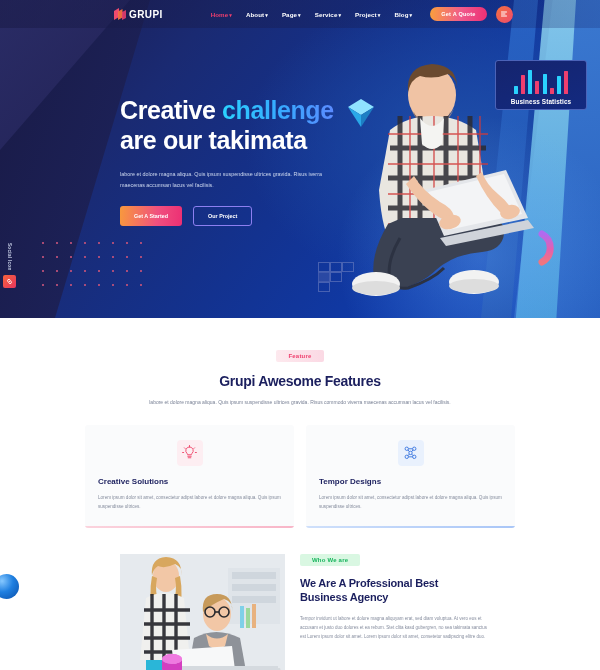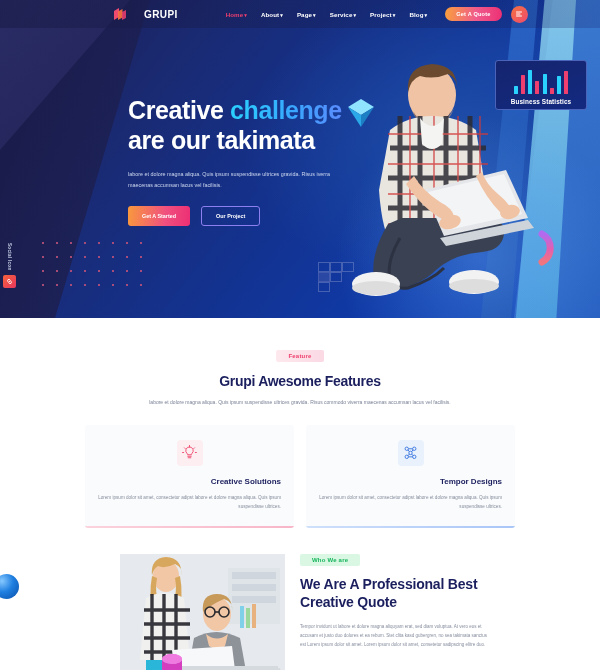--- a/index.html
+++ b/index.html
@@ -49,41 +49,41 @@
   }
   #squares{
     position:absolute; left:318px; top:262px; width:36px; height:30px; opacity:.6;
   }
   
   #navbar{
     position:absolute; left:0; top:0; width:600px; height:28px;
     display:flex; align-items:center; z-index:12;
     background:linear-gradient(90deg,rgba(25,26,70,.55),rgba(18,34,110,.25));
   }
-  .brand{ display:flex; align-items:center; gap:16px; margin-left:112px; }
+  .brand{ display:flex; align-items:center; gap:1px; margin-left:112px; }
   .brand svg{ display:block; }
   .brand-name{ color:#fff; font-size:10px; font-weight:700; letter-spacing:.4px; }
   .navlist{ display:flex; align-items:center; gap:14px; margin-left:48px; }
   .navlink{ color:#fff; font-size:6.2px; font-weight:700; letter-spacing:.1px;
             white-space:nowrap; cursor:pointer; }
   .navlink.active{ color:#ef3f6e; }
   .navlink .caret{ font-size:5px; margin-left:1px; }
   .quote-btn{
     margin-left:18px; padding:4px 11px; border-radius:11px; border:none;
     background:linear-gradient(95deg,#f9a03c 0%,#f05a8c 55%,#ec2f74 100%);
     color:#fff; font-size:5.6px; font-weight:700; letter-spacing:.2px; cursor:pointer;
     font-family:"Liberation Sans",sans-serif;
   }
   .menu-circle{
     margin-left:9px; width:17px; height:17px; border-radius:50%;
     background:linear-gradient(135deg,#f4713f,#ef4b6e);
     display:flex; align-items:center; justify-content:center; cursor:pointer;
   }
   
-  #hero-copy{ position:absolute; left:128px; top:96px; width:235px; z-index:8; }
+  #hero-copy{ position:absolute; left:120px; top:96px; width:235px; z-index:8; }
   #hero-title{ font-size:25px; line-height:1.18; font-weight:700; color:#fff;
                letter-spacing:-.4px; }
   #hero-title .accent{
     background:linear-gradient(90deg,#2ad2ff 0%,#38a8ff 55%,#5b8bff 100%);
     -webkit-background-clip:text; background-clip:text; color:transparent;
   }
   #hero-sub{ margin-top:14px; font-size:5.4px; line-height:2.1; color:#cdd8ef; width:210px; }
   #hero-actions{ margin-top:14px; display:flex; gap:11px; }
   .btn-primary{
     padding:6px 14px; border-radius:3px; border:none;
@@ -138,21 +138,21 @@
   .badge-green{ background:#d9f7e2; color:#16b45c; }
   #features-title{ margin-top:11px; font-size:14px; font-weight:700; color:#1b1f5e;
                    letter-spacing:-.3px; }
   #features-sub{ margin:9px auto 0; width:305px; font-size:5px; line-height:1.95;
                  color:#7a8296; }
   #feature-cards{
     margin:17px auto 0; width:430px; display:flex; gap:12px; justify-content:center;
   }
   .fcard{
     flex:1; background:#fafbfc; border-radius:3px; padding:15px 13px 17px;
-    text-align:right; position:relative; overflow:hidden;
+    text-align:left; position:relative; overflow:hidden;
   }
   .fcard::after{
     content:""; position:absolute; left:0; right:0; bottom:0; height:2px;
   }
   .fcard.c1::after{ background:linear-gradient(90deg,#fbd3dd,#f8b6c8); }
   .fcard.c2::after{ background:linear-gradient(90deg,#cdeeb8,#a8e07e); }
   .fcard.c3::after{ background:linear-gradient(90deg,#cfe0fb,#a9c6f7); }
   .ficon{
     width:26px; height:26px; margin:0 auto; border-radius:4px;
     display:flex; align-items:center; justify-content:center;
@@ -168,21 +168,21 @@
   #about-media{ position:absolute; left:100px; top:6px; width:185px; height:154px; }
   #blue-ball{
     position:absolute; left:-6px; top:26px; width:25px; height:25px; border-radius:50%;
     background:radial-gradient(circle at 32% 28%,#86c8ff 0%,#1f7fe0 45%,#0a4ea8 100%);
     z-index:5;
   }
   #pink-cyl{
     position:absolute; left:160px; top:105px; width:24px; height:22px; z-index:5;
   }
   #about-copy{ position:absolute; left:300px; top:0; width:190px; }
-  #about-title{ margin-top:10px; font-size:14px; line-height:1.28; font-weight:700;
+  #about-title{ margin-top:10px; font-size:11px; line-height:1.28; font-weight:700;
                 color:#1b1f5e; letter-spacing:-.2px; }
   #about-desc{ margin-top:10px; font-size:4.5px; line-height:2.0; color:#868d9e; }
 </style>
 </head>
 <body>
 
 <section id="hero">
   <div class="leftpanel"></div>
   <div class="corner-tri"></div>
   <div class="ribbon rb1"></div>
@@ -441,19 +441,19 @@
   <svg id="pink-cyl" viewBox="0 0 24 22">
     <ellipse cx="12" cy="6" rx="10" ry="5" fill="#f070dd"></ellipse>
     <path d="M2 6 v10 a10 5 0 0 0 20 0 V6 a10 5 0 0 1 -20 0Z" fill="#d43fc0"></path>
     <ellipse cx="12" cy="6" rx="10" ry="5" fill="#ef7ae0"></ellipse>
   </svg>
 
   <div id="about-copy">
     <span class="badge badge-green">Who We are</span>
     <h2 id="about-title">
       <span>We Are A Professional Best</span><br>
-      <span>Creative Quote</span>
+      <span>Business Agency</span>
     </h2>
     <p id="about-desc">Tempor invidunt ut labore et dolore magna aliquyam erat, sed diam voluptua. At vero eos et accusam et justo duo dolores et ea rebum. Stet clita kasd gubergren, no sea takimata sanctus est Lorem ipsum dolor sit amet. Lorem ipsum dolor sit amet, consetetur sadipscing elitre duo.</p>
 
     
   </div>
 </section>
 
 </body></html>

